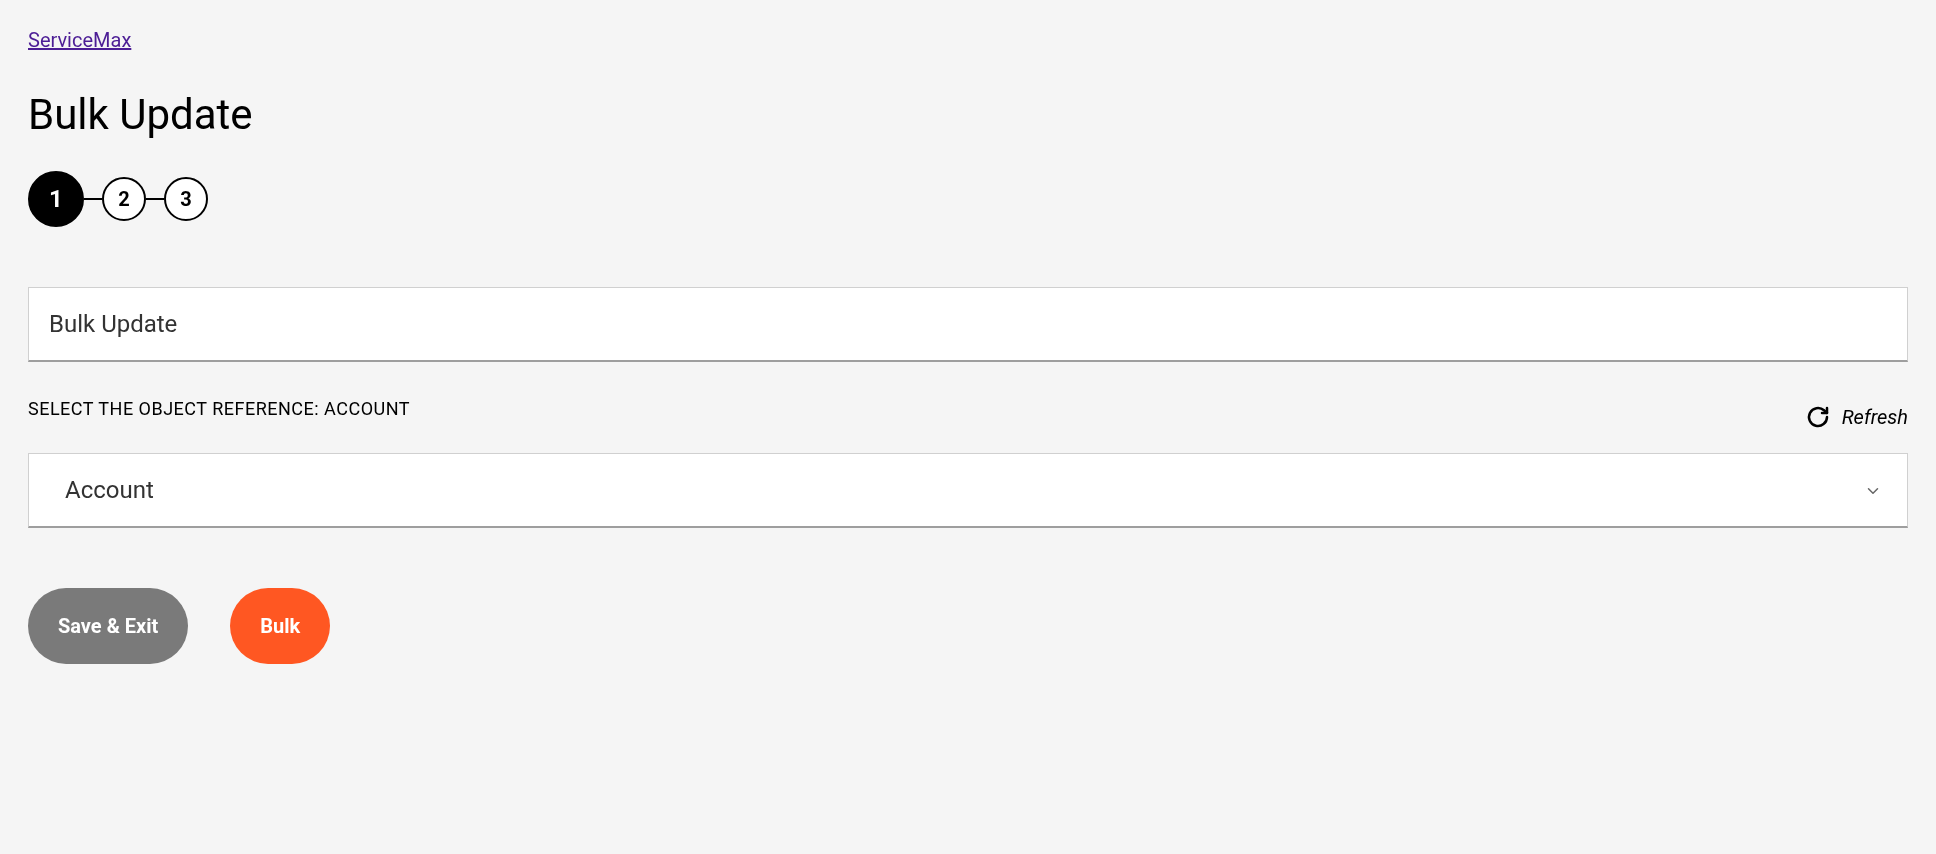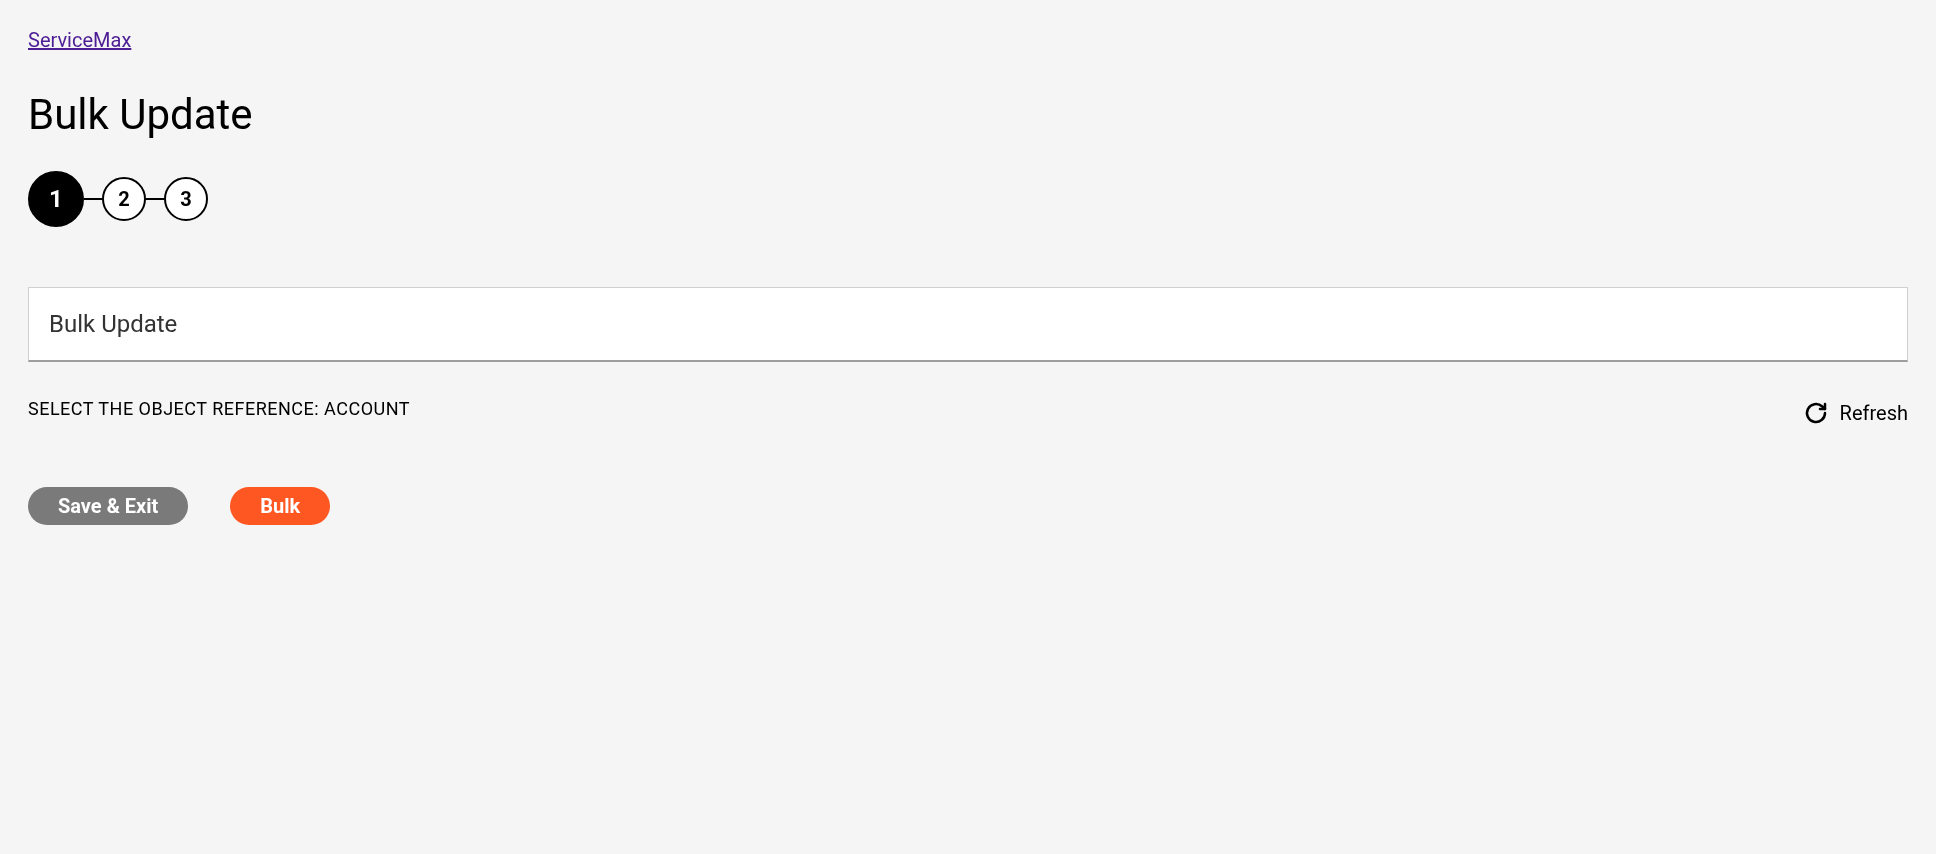--- a/index.html
+++ b/index.html
@@ -76,20 +76,21 @@
       display: flex;
       justify-content: space-between;
       align-items: center;
       margin-bottom: 18px;
     }
     .refresh-wrap {
       display: flex;
       align-items: flex-end;
       gap: 12px;
       cursor: pointer;
+      font-style: italic;
     }
     .refresh-icon svg {
       width: 24px;
       height: 24px;
       display: block;
     }
     .refresh-label {
       font-size: 20px;
       color: #000;
     }
@@ -135,21 +136,21 @@
       color: #666;
     }
     .button-row {
       display: flex;
       gap: 42px;
       margin-top: 60px;
     }
     .btn {
       border: none;
       border-radius: 999px;
-      padding: 7px 30px;
+      padding: 26px 30px;
       font-size: 20px;
       font-weight: 700;
       cursor: pointer;
       color: #fff;
       font-family: inherit;
     }
     .btn-gray {
       background-color: #7a7a7a;
     }
     .btn-primary {
@@ -172,31 +173,39 @@
   <div class="step-connector"></div>
   <div class="step inactive">3</div>
 </div>
 
 <div class="field-group">
   <input type="text" class="text-input" value="Bulk Update" style="">
 </div>
 
 <div class="field-group">
   <div class="label-row">
-    <label class="field-label" style="margin-bottom:8px;">SELECT THE OBJECT REFERENCE: ACCOUNT</label>
+    <label class="field-label" style="margin-bottom:16px;">SELECT THE OBJECT REFERENCE: ACCOUNT</label>
     <div class="refresh-wrap">
       <span class="refresh-icon">
         <svg viewBox="0 0 24 24" fill="none" stroke="currentColor" stroke-width="2.5" stroke-linecap="round" stroke-linejoin="round">
           <path d="M21 12a9 9 0 1 1-3-6.7L21 8"></path>
           <path d="M21 3v5h-5"></path>
         </svg>
       </span>
       <span class="refresh-label">Refresh</span>
     </div>
   </div>
+  <div class="select-wrap">
+    <div class="select-input">Account</div>
+    <span class="select-chevron">
+      <svg viewBox="0 0 24 24" fill="none" stroke="currentColor" stroke-width="2" stroke-linecap="round" stroke-linejoin="round">
+        <polyline points="6 9 12 15 18 9"></polyline>
+      </svg>
+    </span>
+  </div>
 </div>
 
 <div class="button-row">
   <button class="btn btn-gray">Save &amp; Exit</button>
   <button class="btn btn-primary">Bulk</button>
 </div>
 
 
 
 

